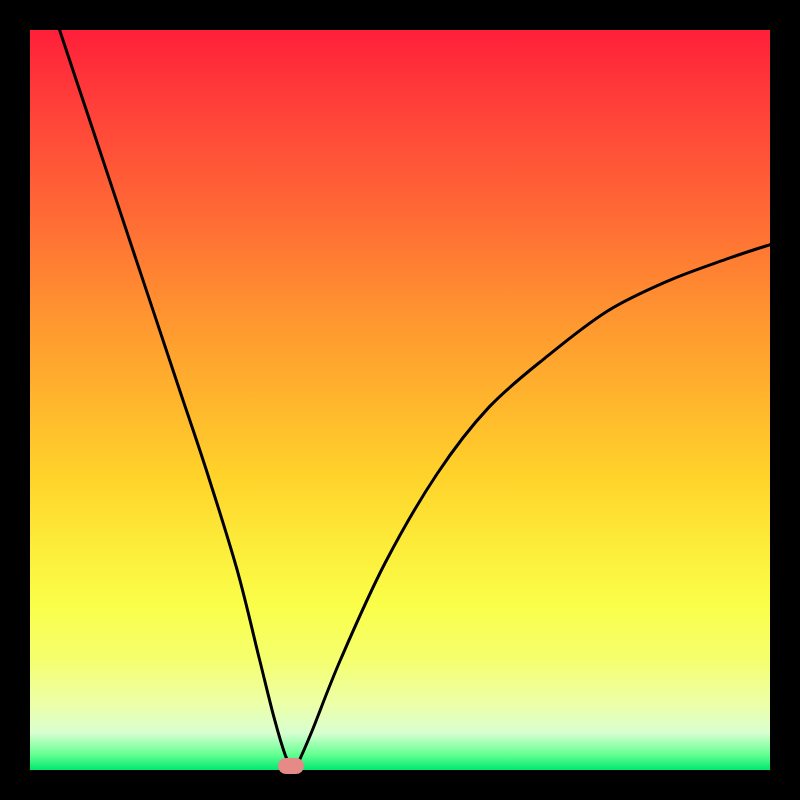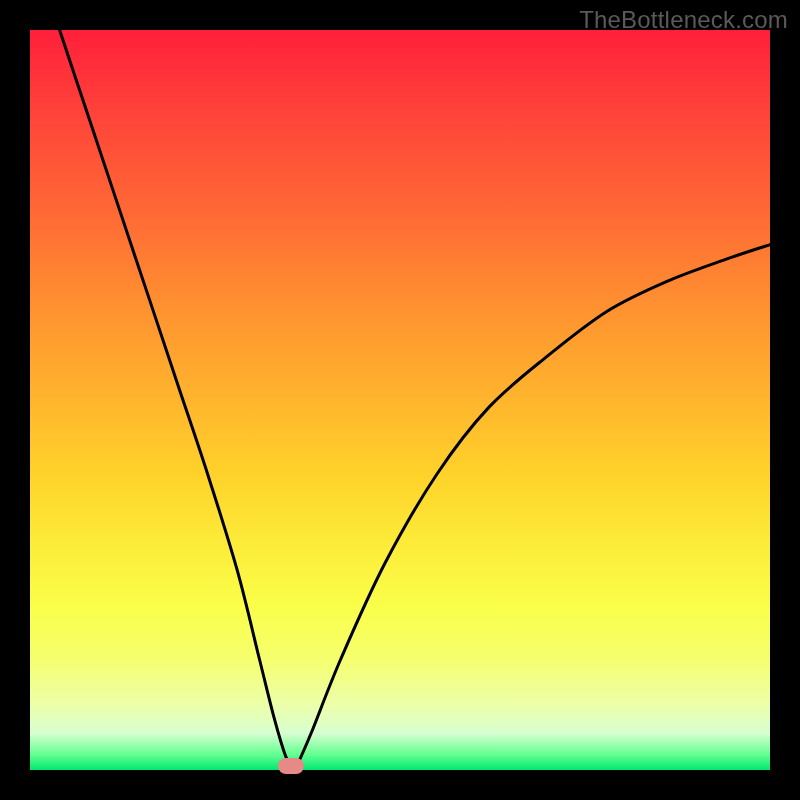--- a/index.html
+++ b/index.html
@@ -52,20 +52,19 @@
     height: 16px;
     border-radius: 8px;
     background: #e58a87;
     transform: translate(-50%, -50%);
   }
 </style>
 </head>
 <body>
 
 <div class="outer">
-  <div class="watermark">TheBottleneck.com</div>
   <div class="plot">
     <svg class="curve" viewBox="0 0 740 740" preserveAspectRatio="none">
       <path id="curve-path" fill="none" stroke="#000" stroke-width="3" stroke-linejoin="round" stroke-linecap="round" d="M 29.6,0 C 34.53333333333333,14.799999999999992 49.333333333333336,59.199999999999946 59.2,88.79999999999995 C 69.06666666666666,118.39999999999996 78.93333333333334,148.00000000000003 88.8,177.60000000000002 C 98.66666666666666,207.20000000000002 108.53333333333333,236.79999999999998 118.4,266.4 C 128.26666666666668,296 138.13333333333333,325.59999999999997 148,355.2 C 157.86666666666667,384.8 167.73333333333332,413.16666666666663 177.6,444 C 187.46666666666667,474.83333333333337 198.5666666666667,509.36666666666673 207.20000000000002,540.2 C 215.83333333333334,571.0333333333334 223.23333333333335,604.3333333333334 229.4,629 C 235.56666666666666,653.6666666666666 239.88333333333335,672.1666666666667 244.20000000000002,688.2 C 248.51666666666668,704.2333333333333 252.21666666666664,716.8133333333334 255.29999999999998,725.2 C 258.3833333333333,733.5866666666667 260.84999999999997,736.67 262.7,738.52 C 264.55,740.37 263.31666666666666,742.2199999999999 266.4,736.3 C 269.4833333333333,730.38 273.79999999999995,720.8833333333333 281.2,703 C 288.6,685.1166666666667 298.4666666666667,657.3666666666667 310.8,629 C 323.1333333333333,600.6333333333333 339.16666666666663,563.6333333333333 355.2,532.8 C 371.23333333333335,501.96666666666664 389.7333333333334,469.9 407.00000000000006,444 C 424.2666666666667,418.1 440.3,397.1333333333334 458.8,377.40000000000003 C 477.3,357.6666666666667 498.26666666666665,341.6333333333333 518,325.59999999999997 C 537.7333333333333,309.5666666666666 557.4666666666667,293.5333333333333 577.2,281.2 C 596.9333333333334,268.8666666666667 616.6666666666666,260.2333333333333 636.4,251.59999999999997 C 656.1333333333333,242.96666666666664 678.3333333333333,235.5666666666667 695.5999999999999,229.40000000000003 C 712.8666666666666,223.23333333333338 732.6,217.0666666666667 740,214.60000000000002"></path>
     </svg>
     <div id="marker" class="marker" style="left: 261.22px; top: 736.3px; background: rgb(229, 138, 135);"></div>
   </div>
 </div>
 
 </body></html>

